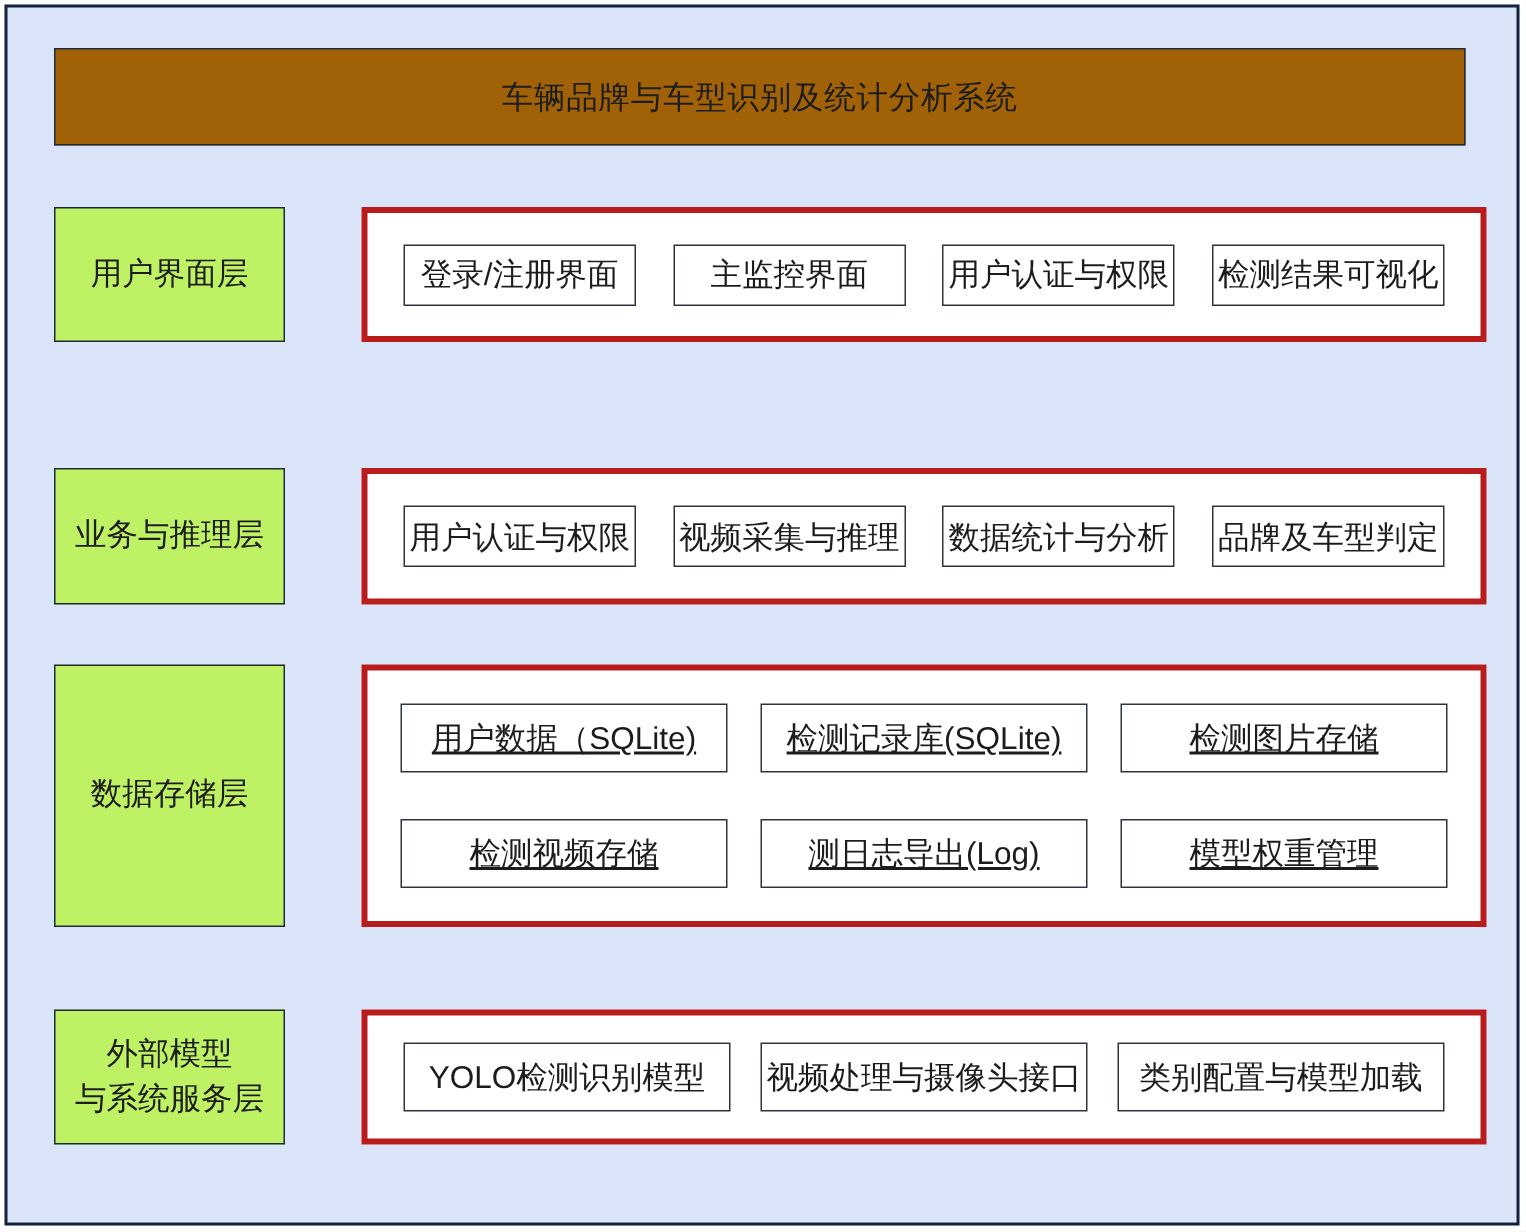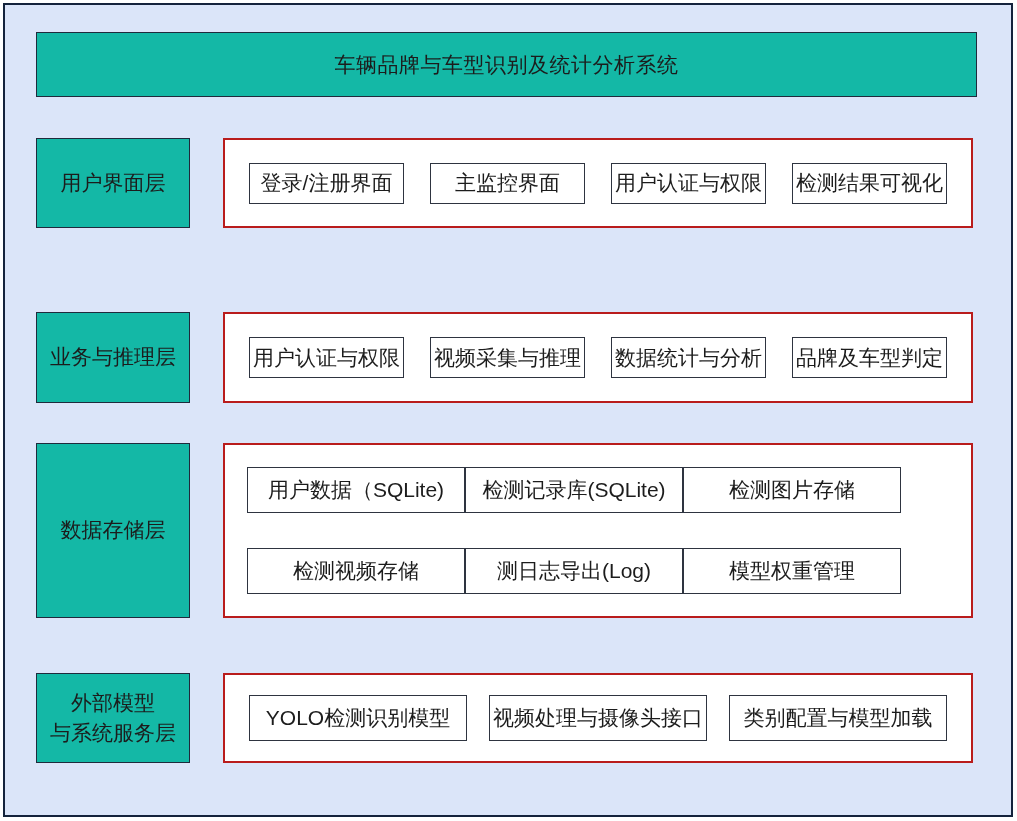--- a/index.html
+++ b/index.html
@@ -19,62 +19,64 @@
     position: absolute;
     left: 3px; top: 3px;
     width: 1010px; height: 814px;
     background: #dbe5f9;
     border: 2px solid #14233c;
   }
   .title-box {
     position: absolute;
     left: 36px; top: 32px;
     width: 941px; height: 65px;
-    background: #14b8a6;
+    background: #a16207;
     border: 1px solid #1f2a3c;
     display: flex;
     align-items: center;
     justify-content: center;
     font-size: 21px;
     letter-spacing: 0.5px;
   }
   .layer-label {
     position: absolute;
     left: 36px;
     width: 154px;
-    background: #14b8a6;
+    background: #bef264;
     border: 1px solid #1f2a3c;
     display: flex;
     align-items: center;
     justify-content: center;
     text-align: center;
     font-size: 21px;
     white-space: pre-line;
     line-height: 1.45;
   }
   .layer-container {
     position: absolute;
-    left: 223px;
+    left: 241px;
     width: 750px;
     background: #ffffff;
-    border: 2px solid #b91c1c;
+    border: 4px solid #b91c1c;
     display: flex;
   }
   .layer-container.single {
     align-items: center;
     justify-content: space-between;
     padding: 0 24px;
   }
   .layer-container.double {
     flex-direction: column;
     justify-content: space-between;
     padding: 22px 22px;
   }
   .module-row {
     display: flex;
+    justify-content: space-between;
+    text-decoration: underline;
   }
   .module {
     background: #ffffff;
     border: 1px solid #2e3440;
     display: flex;
     align-items: center;
     justify-content: center;
     text-align: center;
     font-size: 21px;
     white-space: nowrap;

